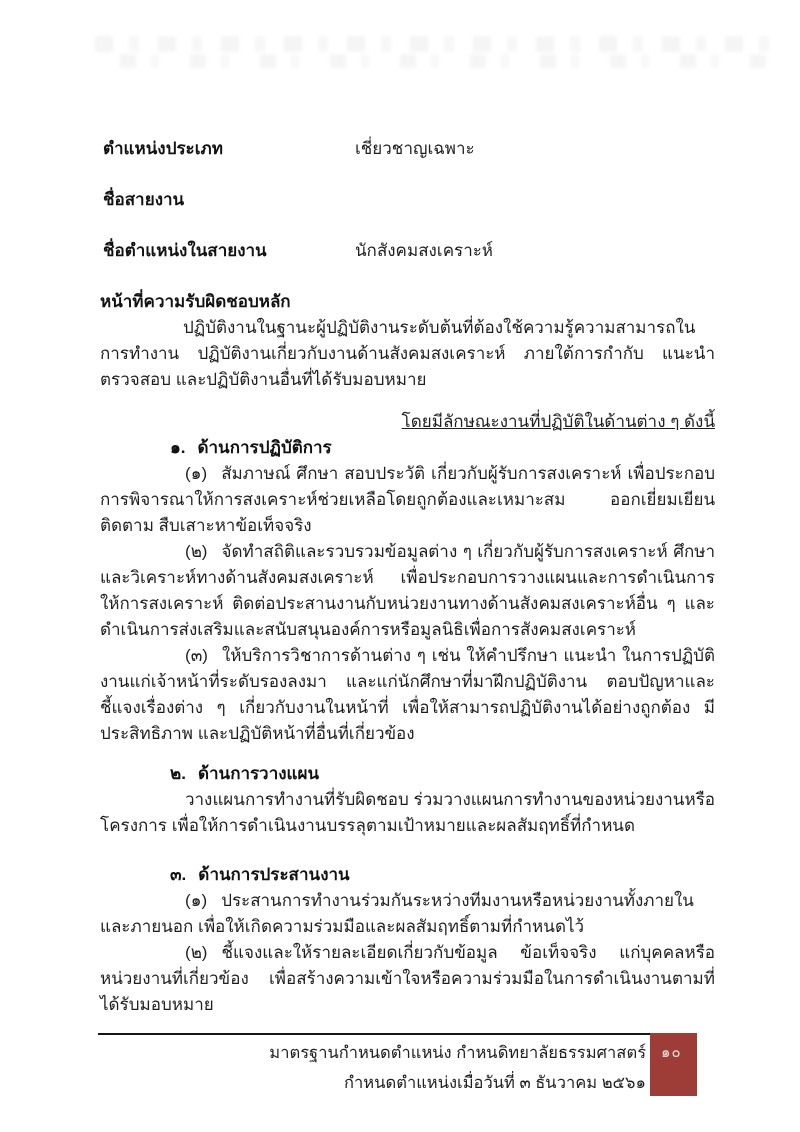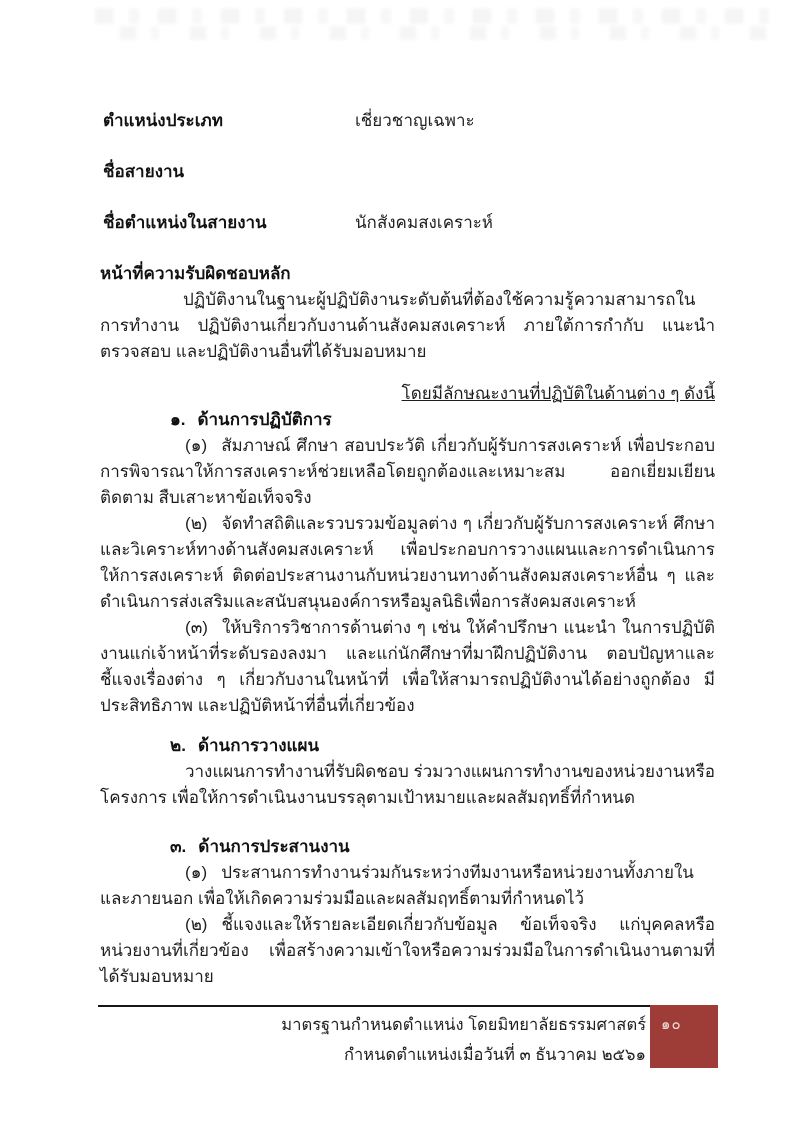--- a/index.html
+++ b/index.html
@@ -4,21 +4,21 @@
 <style>
   html,body { margin:0; padding:0; }
   body {
     width:800px; height:1132px;
     background:#ffffff;
     font-family:"Liberation Sans","DejaVu Sans",sans-serif;
     color:#1e1e1e;
     position:relative;
     overflow:hidden;
   }
-  .page { position:absolute; inset:0; background:#ffffff; }
+  .page { position:absolute; inset:0; background:#ffffff;margin-top:28px; }
 
   
   .ghost { position:absolute; filter:blur(1.5px); opacity:.5; pointer-events:none; }
   .ghost-1 { top:8px; left:95px; width:685px; height:16px;
     background:repeating-linear-gradient(90deg,#ececec 0 18px,#ffffff 18px 34px,#f1f1f1 34px 44px,#ffffff 44px 63px); }
   .ghost-2 { top:26px; left:110px; width:670px; height:14px;
     background:repeating-linear-gradient(90deg,#ffffff 0 10px,#ededed 10px 26px,#ffffff 26px 41px,#f3f3f3 41px 49px,#ffffff 49px 70px); }
 
   .content {
     position:absolute; top:0; left:0;
@@ -42,21 +42,21 @@
   .sec-plan { margin-top:14px; }
   .sec-coord { margin-top:23px; }
 
   .item { text-indent:85px; }
   .inum { margin-right:14px; }
 
   
   .footer-rule { position:absolute; left:98px; top:1005px; width:552px; border-top:2px solid #161616; }
   .footer-text { position:absolute; top:1009px; left:98px; width:548px; text-align:right; font-size:16.5px; line-height:30px; color:#1e1e1e; }
   .page-box {
-    position:absolute; left:650px; top:1005px; width:68px; height:63px;
+    position:absolute; left:650px; top:1005px; width:47px; height:63px;
     background:#9E3D37;
   }
   .page-num {
     color:#EADAD4; font-size:15px; letter-spacing:1px;
     padding:7px 0 0 11px;
   }
 </style>
 </head>
 <body>
 
@@ -114,20 +114,20 @@
       <span class="inum">(๑)</span><span>ประสานการทำงานร่วมกันระหว่างทีมงานหรือหน่วยงานทั้งภายในและภายนอก เพื่อให้เกิดความร่วมมือและผลสัมฤทธิ์ตามที่กำหนดไว้</span>
     </p>
     <p class="para item">
       <span class="inum">(๒)</span><span>ชี้แจงและให้รายละเอียดเกี่ยวกับข้อมูล ข้อเท็จจริง แก่บุคคลหรือหน่วยงานที่เกี่ยวข้อง เพื่อสร้างความเข้าใจหรือความร่วมมือในการดำเนินงานตามที่ได้รับมอบหมาย</span>
     </p>
 
   </div>
 
   <div class="footer-rule"></div>
   <div class="footer-text">
-    <div>มาตรฐานกำหนดตำแหน่ง โดยมิทยาลัยธรรมศาสตร์</div>
+    <div>มาตรฐานกำหนดตำแหน่ง กำหนดิทยาลัยธรรมศาสตร์</div>
     <div>กำหนดตำแหน่งเมื่อวันที่ ๓ ธันวาคม ๒๕๖๑</div>
   </div>
   <div class="page-box">
     <div class="page-num">๑๐</div>
   </div>
 
 </div>
 
 </body></html>

